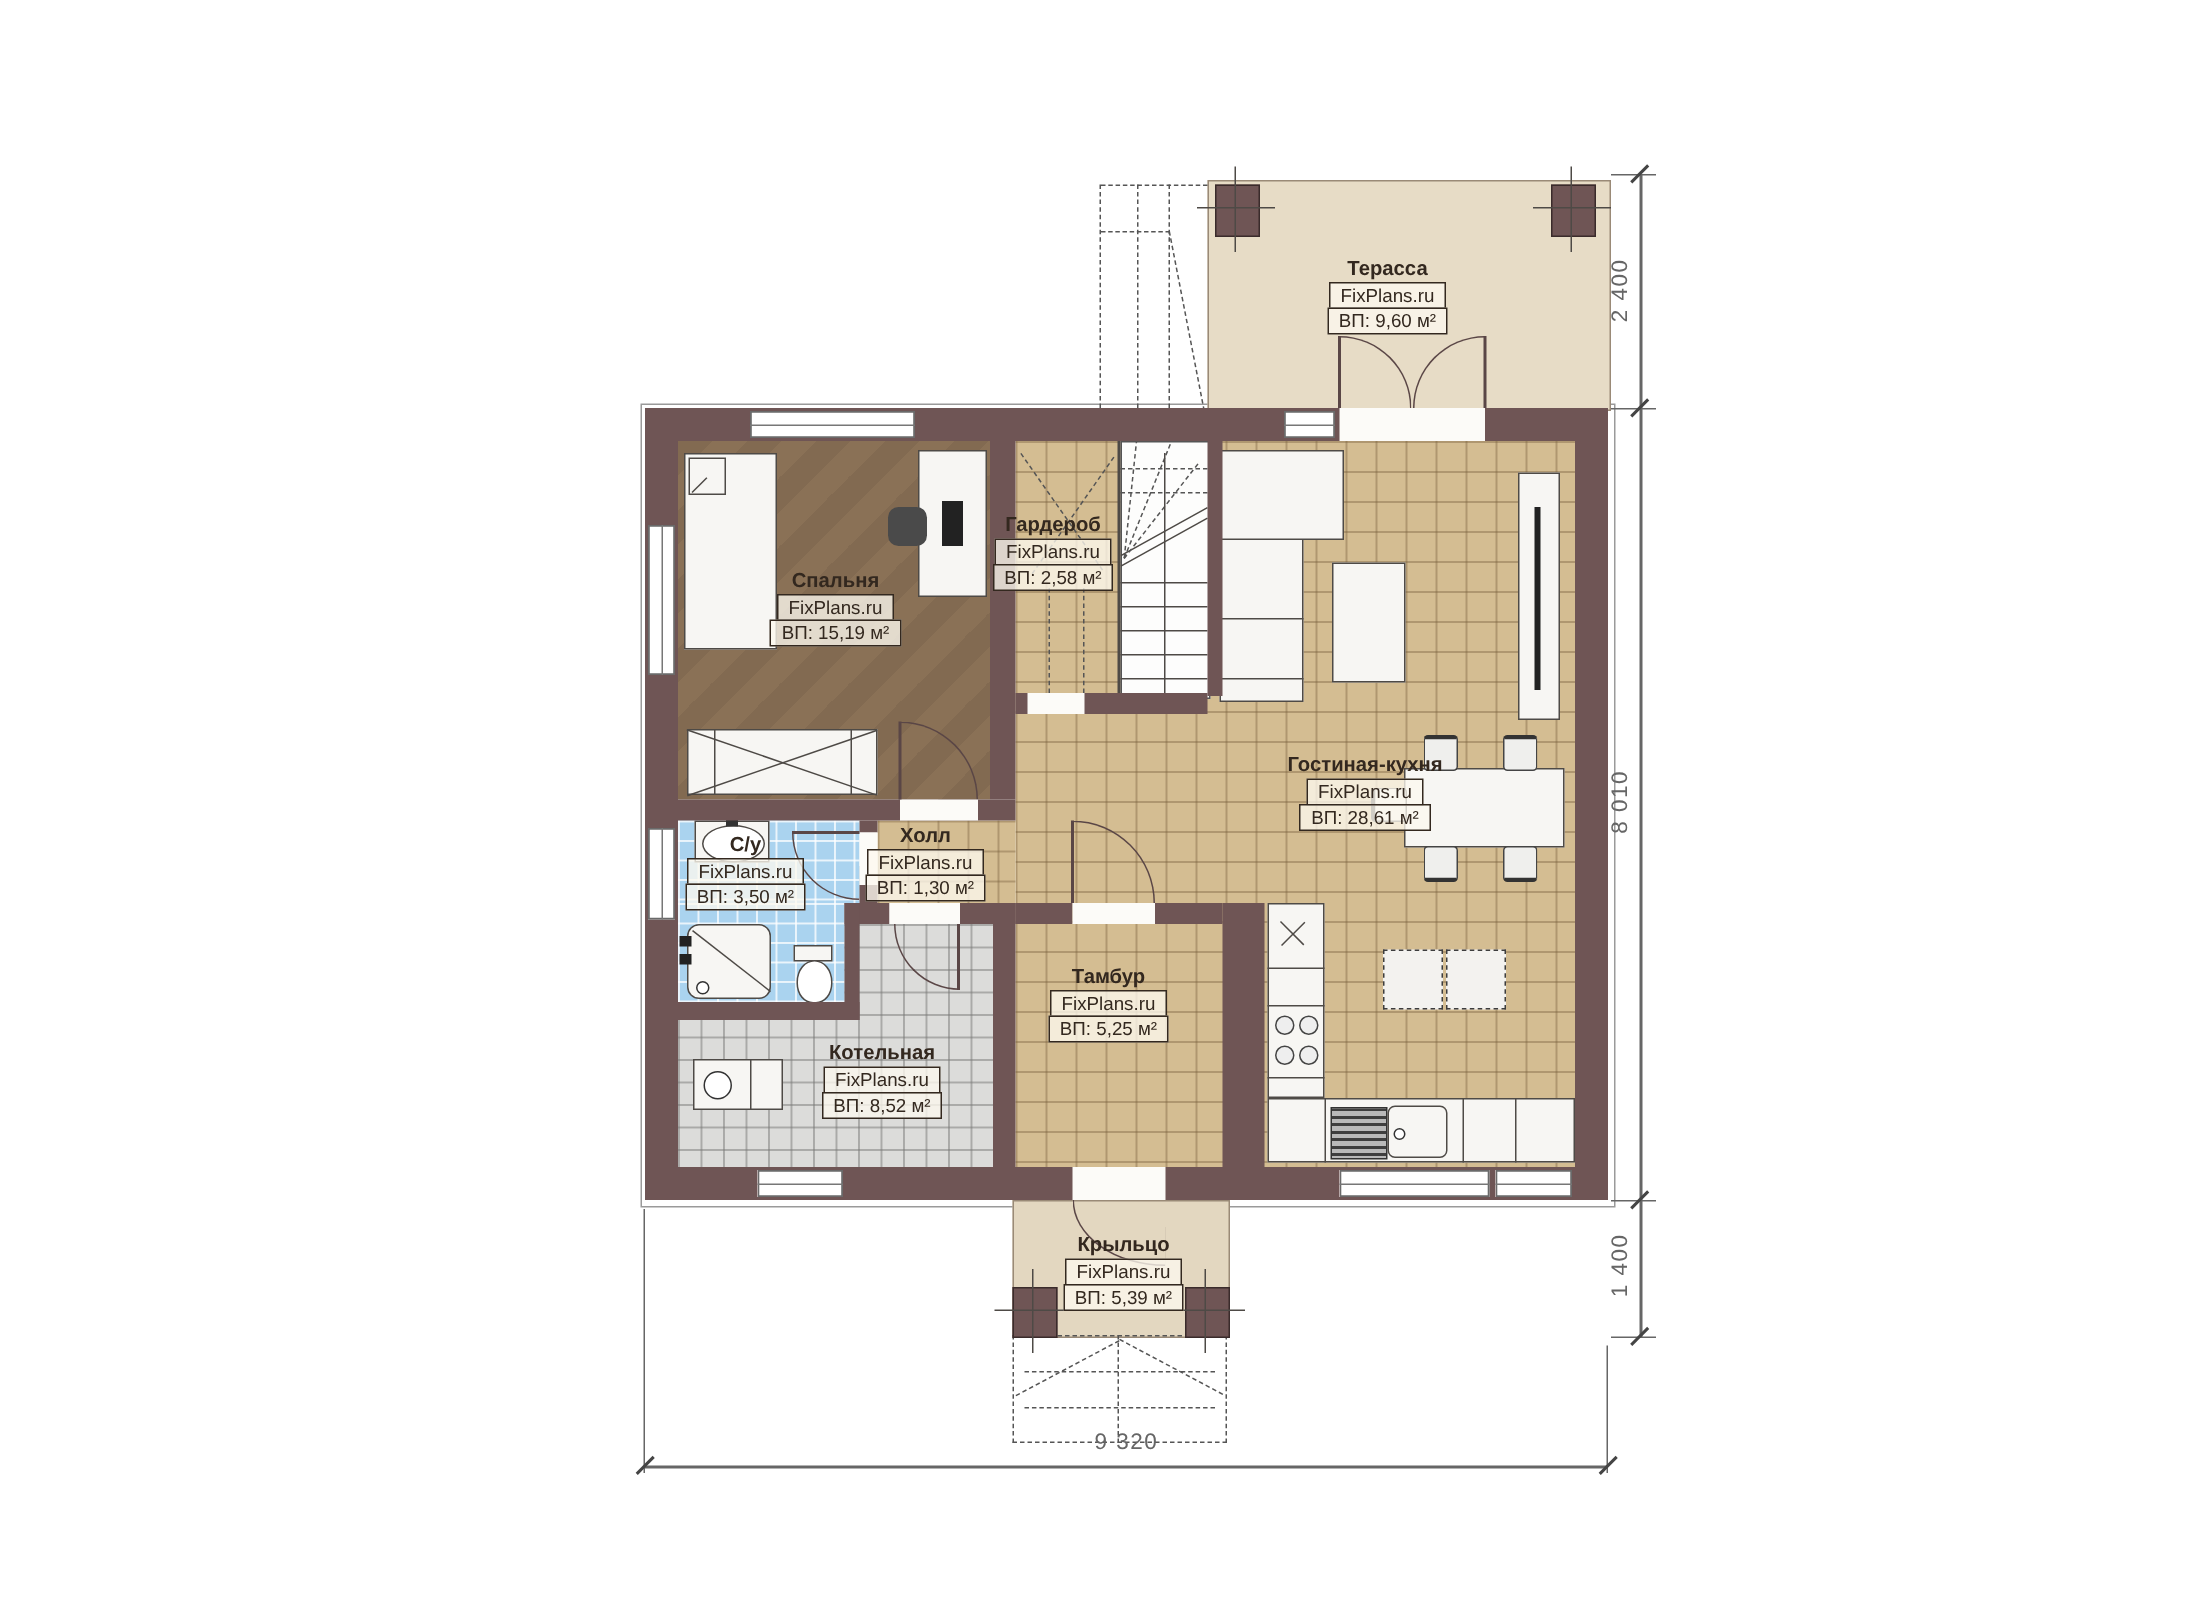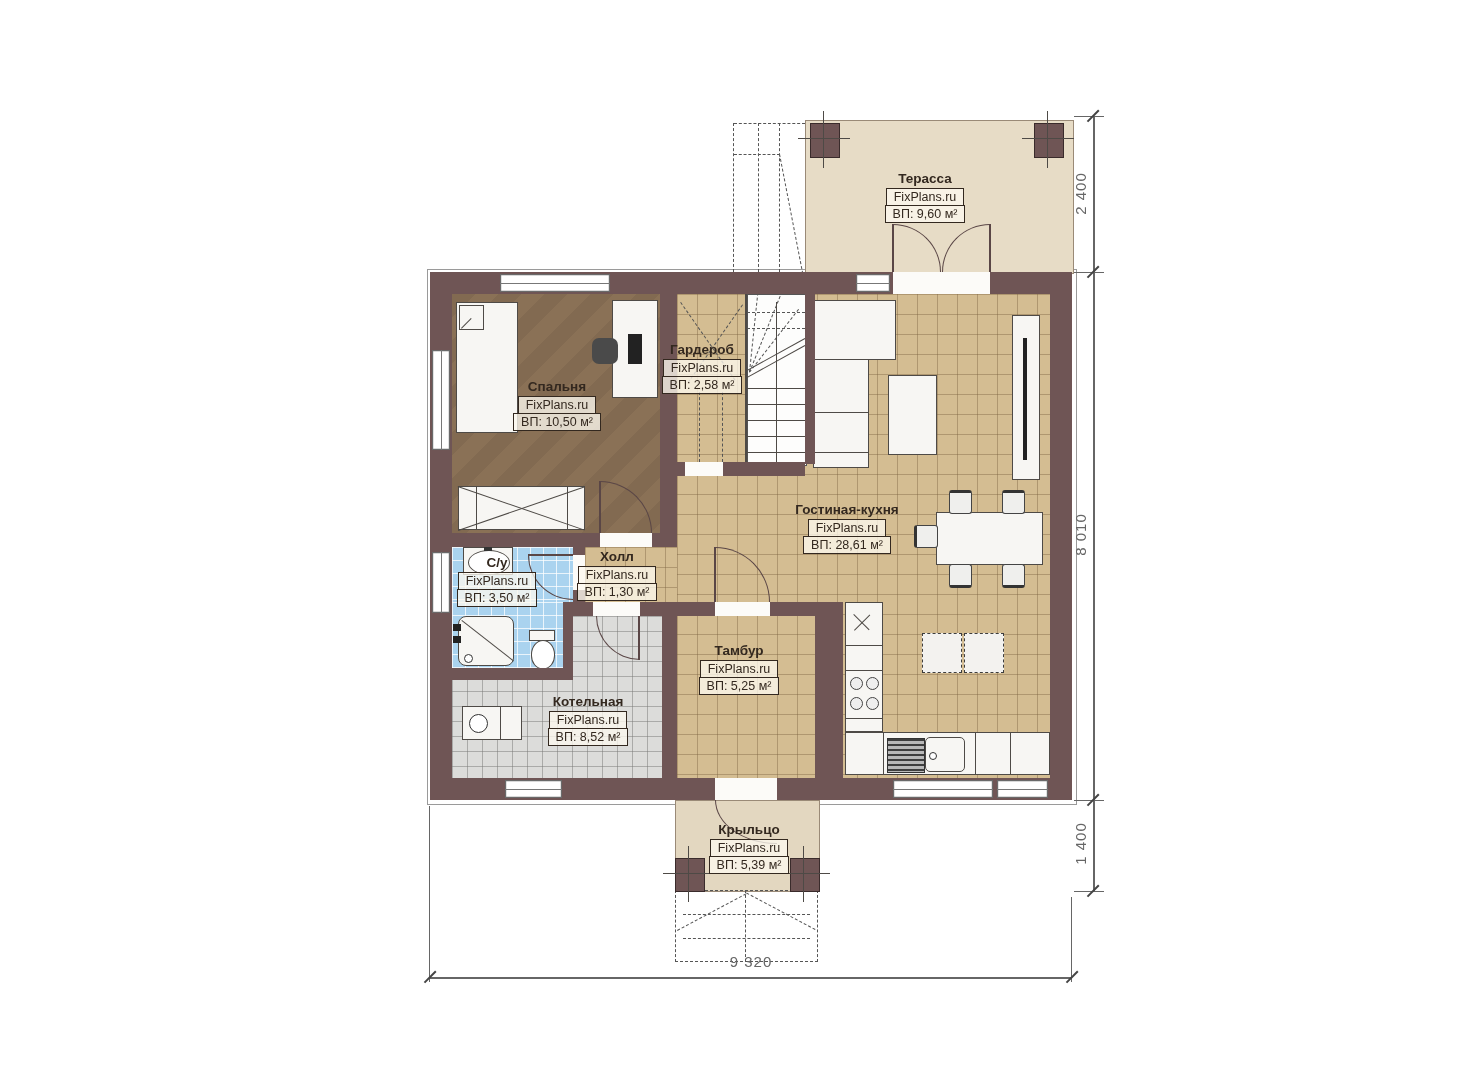--- a/index.html
+++ b/index.html
@@ -236,28 +236,28 @@
   <div class="ln" style="left:500px;top:706px;width:1.2px;height:34px;"></div>
 
   <div class="rlabel" style="left:865px;top:171px;">
     <div class="rname">Терасса</div>
     <div class="lbox">FixPlans.ru</div>
     <div class="lbox second">ВП: 9,60 м²</div>
   </div>
   <div class="rlabel" style="left:497px;top:379px;">
     <div class="rname">Спальня</div>
     <div class="lbox">FixPlans.ru</div>
-    <div class="lbox second">ВП: 10,50 м²</div>
+    <div class="lbox second">ВП: 15,19 м²</div>
   </div>
   <div class="rlabel" style="left:642px;top:342px;">
     <div class="rname">Гардероб</div>
     <div class="lbox">FixPlans.ru</div>
     <div class="lbox second">ВП: 2,58 м²</div>
   </div>
-  <div class="rlabel" style="left:787px;top:502px;">
+  <div class="rlabel" style="left:850px;top:502px;">
     <div class="rname">Гостиная-кухня</div>
     <div class="lbox">FixPlans.ru</div>
     <div class="lbox second">ВП: 28,61 м²</div>
   </div>
   <div class="rlabel" style="left:557px;top:549px;">
     <div class="rname">Холл</div>
     <div class="lbox">FixPlans.ru</div>
     <div class="lbox second">ВП: 1,30 м²</div>
   </div>
   <div class="rlabel" style="left:437px;top:555px;">

